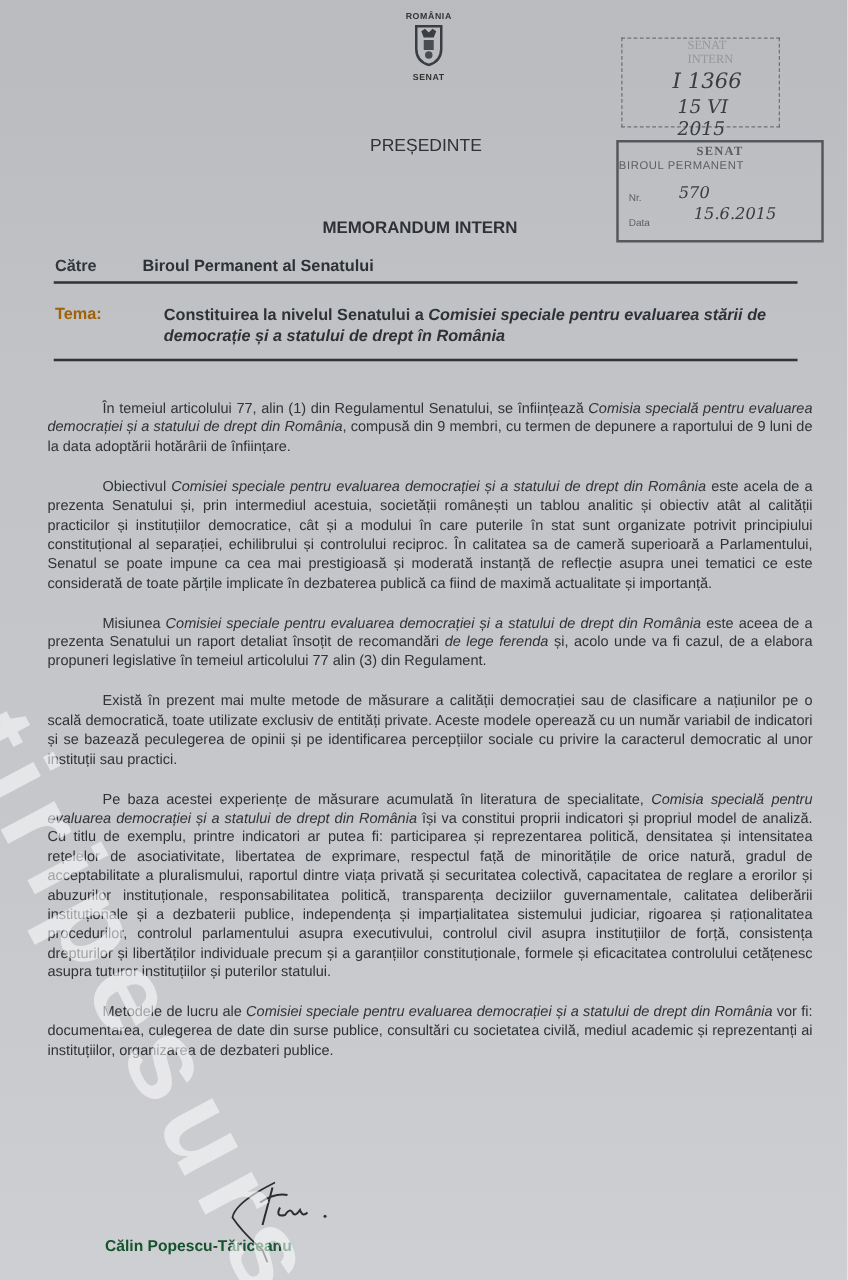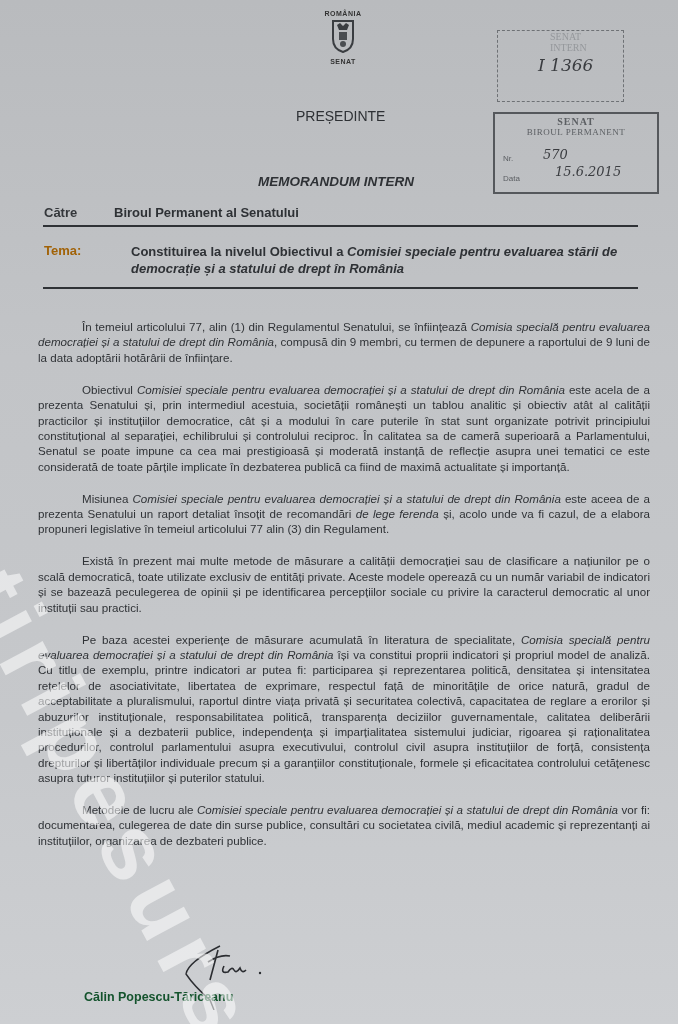--- a/index.html
+++ b/index.html
@@ -11,36 +11,36 @@
     }
     .page { position: absolute; inset: 0; }
 
     
     .logo { position: absolute; left: 318px; top: 10px; width: 50px; height: 72px; text-align: center; }
     .logo-top { font-size: 7px; font-weight: bold; letter-spacing: 0.5px; color: #333; }
     .logo-crest { width: 26px; height: 34px; margin: 2px auto 0; }
     .logo-bottom { font-size: 7px; font-weight: bold; letter-spacing: 0.5px; color: #333; margin-top: 1px; }
 
     .presedinte { position: absolute; left: 296px; top: 108px; font-size: 14px; font-weight: normal; color: #2e3135; }
-    .memo-title { position: absolute; left: 258px; top: 174px; font-size: 13.5px; font-weight: bold; color: #2e3135; font-style: italic; }
+    .memo-title { position: absolute; left: 258px; top: 174px; font-size: 13.5px; font-weight: bold; color: #2e3135; }
 
     
     .stamp1 {
       position: absolute; left: 497px; top: 30px; width: 125px; height: 70px;
       border: 1.5px dashed #6e7175; color: #8c8f93;
     }
     .stamp1 .s-line { font-family: "Liberation Serif", serif; font-size: 10px; margin-left: 52px; line-height: 11px; opacity: .8; }
     .stamp1 .hand1 { position: absolute; left: 40px; top: 24px; font-family: "DejaVu Serif", serif; font-style: italic; font-size: 17px; color: #3a3c40; }
     .stamp1 .hand2 { position: absolute; left: 44px; top: 45px; font-family: "DejaVu Serif", serif; font-style: italic; font-size: 15px; color: #3a3c40; }
     .stamp2 {
       position: absolute; left: 493px; top: 112px; width: 162px; height: 78px;
       border: 2.5px solid #55585c; color: #5b5e62;
     }
     .stamp2 .st-title { text-align: center; font-family: "Liberation Serif", serif; font-size: 10px; font-weight: bold; margin-top: 2px; letter-spacing: 1px; }
-    .stamp2 .st-sub { text-align: center; font-family: Liberation Serif, serif; font-size: 9px; letter-spacing: 0.5px; }
+    .stamp2 .st-sub { font-family: Liberation Sans, sans-serif; font-size: 9px; letter-spacing: 0.5px; }
     .stamp2 .row { position: absolute; left: 8px; font-size: 8px; font-family: "Liberation Sans", sans-serif; color: #5b5e62; }
     .stamp2 .val { position: absolute; font-family: "DejaVu Serif", serif; font-style: italic; color: #3a3c40; font-size: 13px; }
 
     
     .hdr-label { position: absolute; font-size: 13px; font-weight: bold; color: #34373b; }
     .hdr-value { position: absolute; font-size: 13px; font-weight: bold; color: #2e3135; }
     .rule { position: absolute; left: 43px; height: 2px; background: #2f3236; }
     .tema-val { line-height: 17px; width: 500px; }
 
     
@@ -74,37 +74,38 @@
     <div class="logo-bottom">SENAT</div>
   </div>
 
   <div class="presedinte">PREȘEDINTE</div>
   <div class="memo-title">MEMORANDUM INTERN</div>
 
   <div class="stamp1">
     <div class="s-line">SENAT</div>
     <div class="s-line">INTERN</div>
     <div class="hand1">I 1366</div>
+    <div class="hand2">15 VI 2015</div>
   </div>
 
   <div class="stamp2">
     <div class="st-title">SENAT</div>
     <div class="st-sub">BIROUL PERMANENT</div>
     <div class="row" style="top:40px;">Nr.</div>
     <div class="val" style="left:48px; top:33px;">570</div>
     <div class="row" style="top:60px;text-align:center;">Data</div>
     <div class="val" style="left:60px; top:50px;">15.6.2015</div>
   </div>
 
   <div class="hdr-label" style="left:44px; top:205px;">Către</div>
   <div class="hdr-value" style="left:114px; top:205px;">Biroul Permanent al Senatului</div>
   <div class="rule" style="top:225px; width:595px;"></div>
 
   <div class="hdr-label" style="left:44px; top:243px; color:#a16207;">Tema:</div>
-  <div class="hdr-value tema-val" style="left:131px; top:243px;"><span>Constituirea la nivelul Obiectivul a </span><i>Comisiei speciale pentru evaluarea stării de democrație și a statului de drept în România</i></div>
+  <div class="hdr-value tema-val" style="left:131px; top:243px;"><span>Constituirea la nivelul Senatului a </span><i>Comisiei speciale pentru evaluarea stării de democrație și a statului de drept în România</i></div>
   <div class="rule" style="top:287px; width:595px;"></div>
 
   <div class="body-text" style="top:319px;">
     <p class="para"><span>În temeiul articolului 77, alin (1) din Regulamentul Senatului, se înființează </span><i>Comisia specială pentru evaluarea democrației și a statului de drept din România</i><span>, compusă din 9 membri, cu termen de depunere a raportului de 9 luni de la data adoptării hotărârii de înființare.</span></p>
     <p class="para"><span>Obiectivul </span><i>Comisiei speciale pentru evaluarea democrației și a statului de drept din România</i><span> este acela de a prezenta Senatului și, prin intermediul acestuia, societății românești un tablou analitic și obiectiv atât al calității practicilor și instituțiilor democratice, cât și a modului în care puterile în stat sunt organizate potrivit principiului constituțional al separației, echilibrului și controlului reciproc. În calitatea sa de cameră superioară a Parlamentului, Senatul se poate impune ca cea mai prestigioasă și moderată instanță de reflecție asupra unei tematici ce este considerată de toate părțile implicate în dezbaterea publică ca fiind de maximă actualitate și importanță.</span></p>
     <p class="para"><span>Misiunea </span><i>Comisiei speciale pentru evaluarea democrației și a statului de drept din România</i><span> este aceea de a prezenta Senatului un raport detaliat însoțit de recomandări </span><i>de lege ferenda</i><span> și, acolo unde va fi cazul, de a elabora propuneri legislative în temeiul articolului 77 alin (3) din Regulament.</span></p>
     <p class="para"><span>Există în prezent mai multe metode de măsurare a calității democrației sau de clasificare a națiunilor pe o scală democratică, toate utilizate exclusiv de entități private. Aceste modele operează cu un număr variabil de indicatori și se bazează peculegerea de opinii și pe identificarea percepțiilor sociale cu privire la caracterul democratic al unor instituții sau practici.</span></p>
     <p class="para"><span>Pe baza acestei experiențe de măsurare acumulată în literatura de specialitate, </span><i>Comisia specială pentru evaluarea democrației și a statului de drept din România</i><span> își va constitui proprii indicatori și propriul model de analiză. Cu titlu de exemplu, printre indicatori ar putea fi: participarea și reprezentarea politică, densitatea și intensitatea rețelelor de asociativitate, libertatea de exprimare, respectul față de minoritățile de orice natură, gradul de acceptabilitate a pluralismului, raportul dintre viața privată și securitatea colectivă, capacitatea de reglare a erorilor și abuzurilor instituționale, responsabilitatea politică, transparența deciziilor guvernamentale, calitatea deliberării instituționale și a dezbaterii publice, independența și imparțialitatea sistemului judiciar, rigoarea și raționalitatea procedurilor, controlul parlamentului asupra executivului, controlul civil asupra instituțiilor de forță, consistența drepturilor și libertăților individuale precum și a garanțiilor constituționale, formele și eficacitatea controlului cetățenesc asupra tuturor instituțiilor și puterilor statului.</span></p>
     <p class="para"><span>Metodele de lucru ale </span><i>Comisiei speciale pentru evaluarea democrației și a statului de drept din România</i><span> vor fi: documentarea, culegerea de date din surse publice, consultări cu societatea civilă, mediul academic și reprezentanți ai instituțiilor, organizarea de dezbateri publice.</span></p>
   </div>

